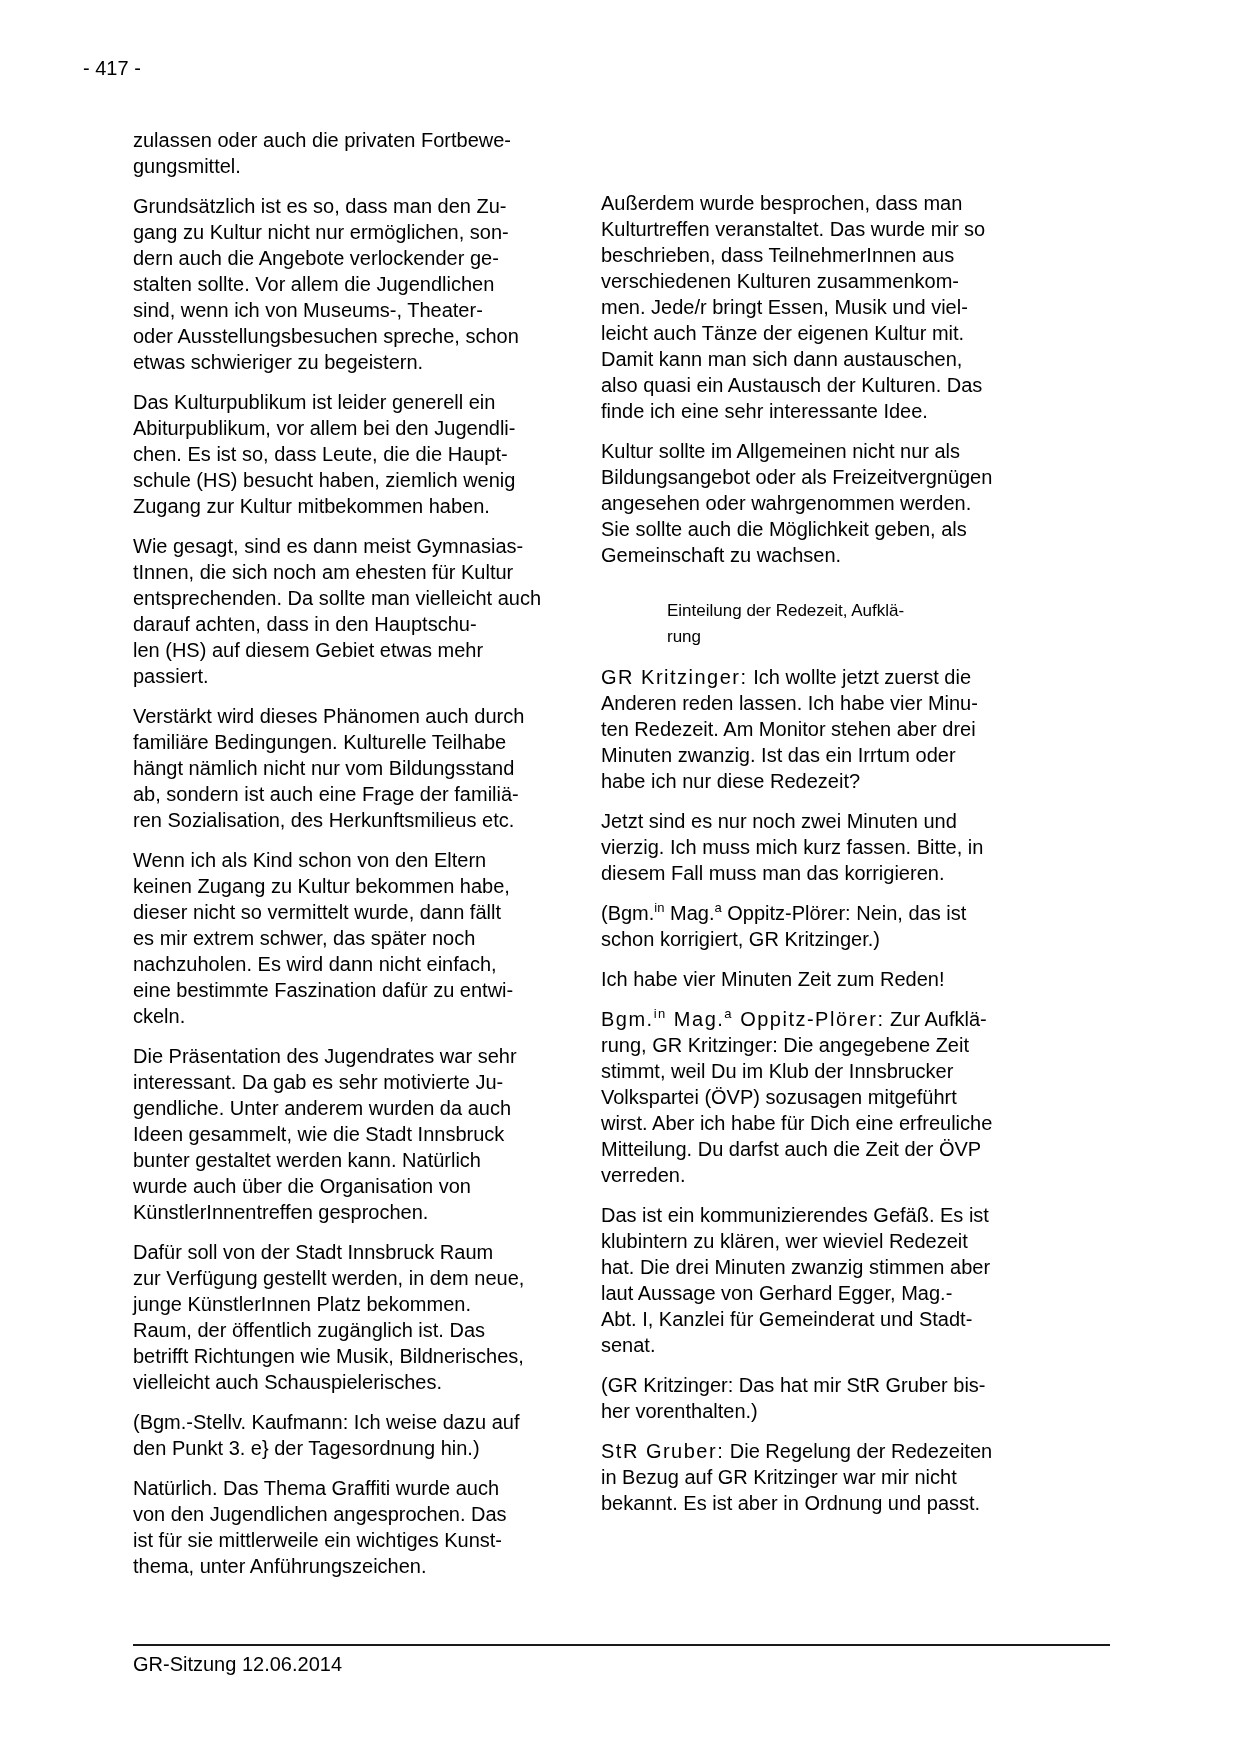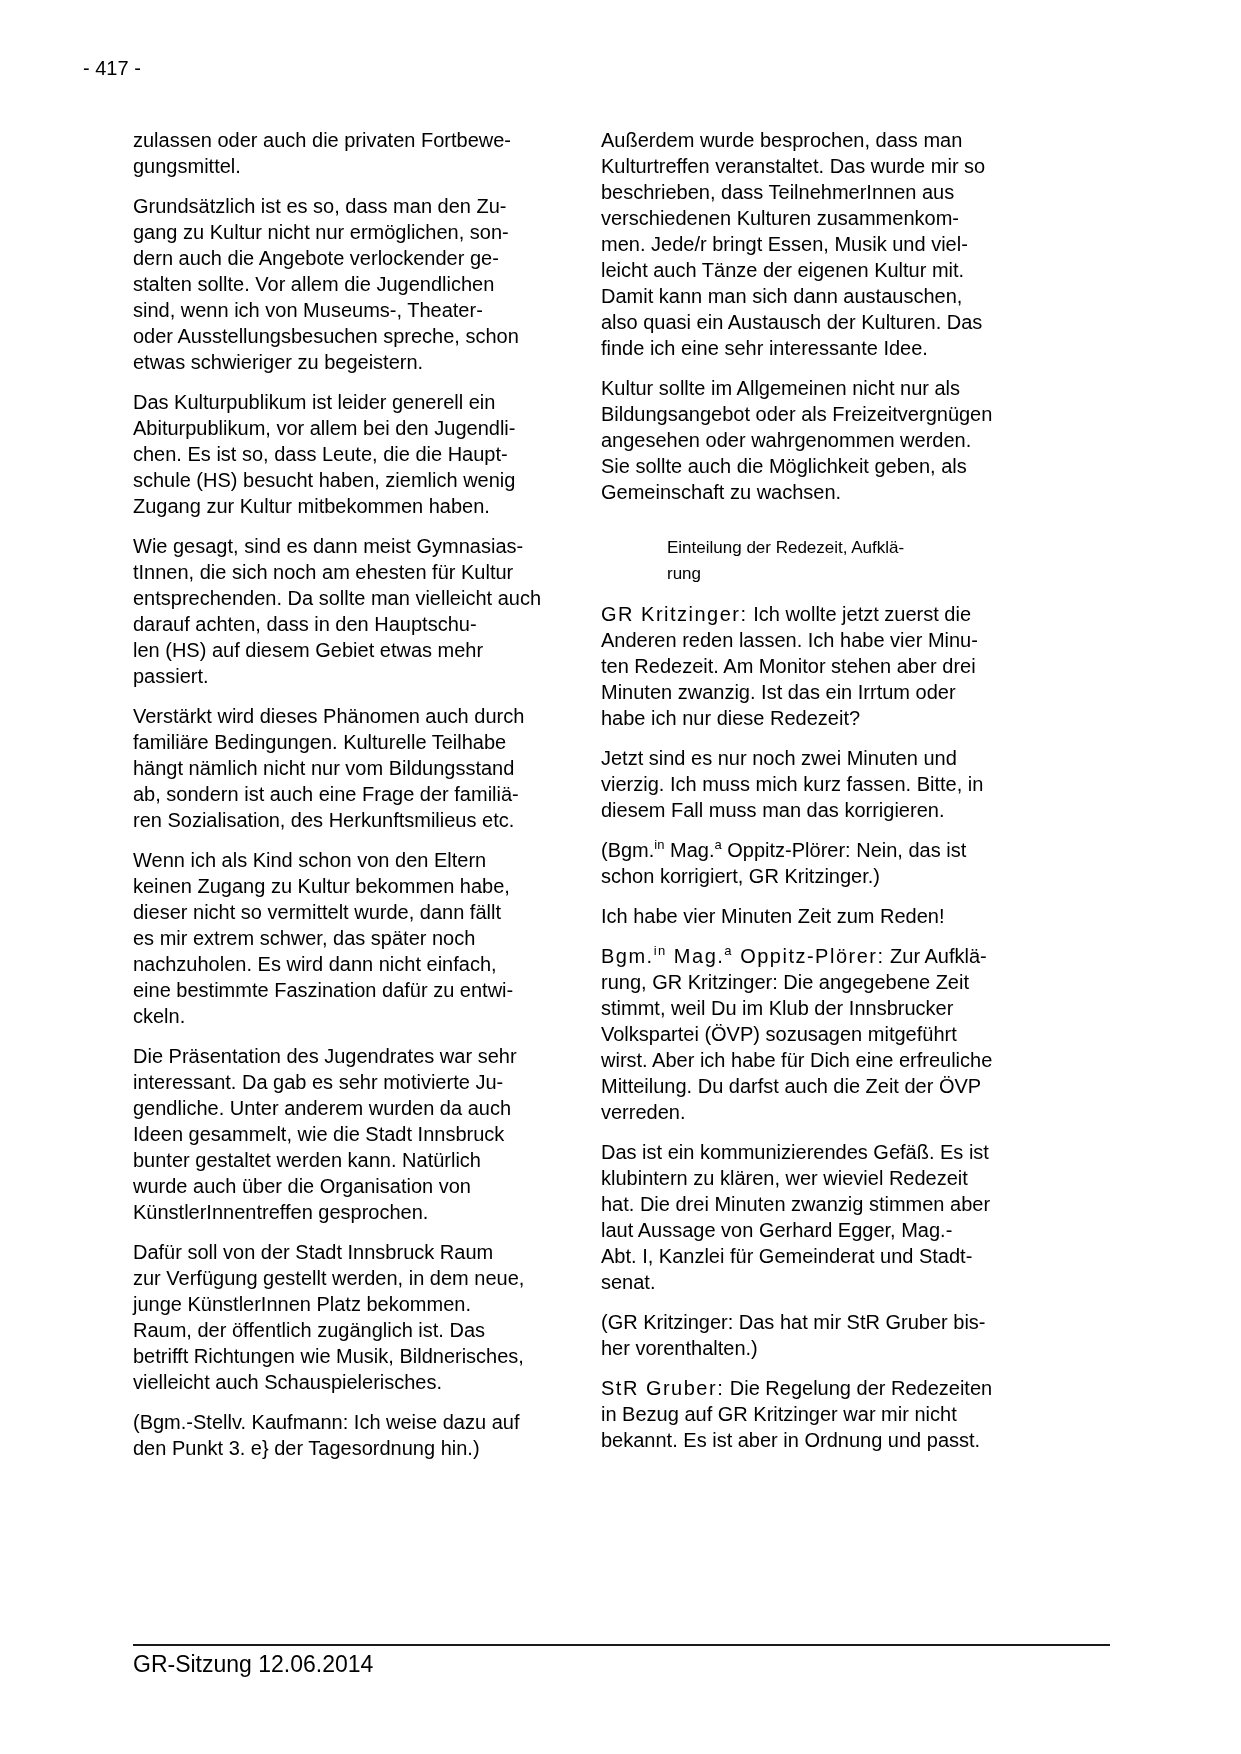--- a/index.html
+++ b/index.html
@@ -24,21 +24,21 @@
   .page-number {
     text-align: left;
     font-size: 20px;
     line-height: 22px;
     margin-bottom: 48px;
     transform: translateX(-50px);
   }
   .columns {
     display: flex;
     gap: 55px;
-    align-items: flex-start;
+    align-items: center;
   }
   .column {
     width: 413px;
     flex: 0 0 413px;
   }
   .para {
     font-size: 20px;
     line-height: 26px;
     margin: 0 0 14px 0;
     white-space: nowrap;
@@ -62,21 +62,21 @@
     position: absolute;
     left: 133px;
     top: 1644px;
     width: 977px;
   }
   .footer-rule {
     border-top: 2px solid #1a1a1a;
     height: 0;
   }
   .footer-text {
-    font-size: 23px;
+    font-size: 20px;
     line-height: 24px;
     padding-top: 6px;
   }
 </style>
 </head>
 <body>
 
 <div class="page">
   <div class="page-number">- 417 -</div>
 
@@ -84,20 +84,21 @@
     <div class="column" id="col-left">
         <p class="para"><span>zulassen oder auch die privaten Fortbewe-</span><br><span>gungsmittel.</span></p>
         <p class="para"><span>Grundsätzlich ist es so, dass man den Zu-</span><br><span>gang zu Kultur nicht nur ermöglichen, son-</span><br><span>dern auch die Angebote verlockender ge-</span><br><span>stalten sollte. Vor allem die Jugendlichen</span><br><span>sind, wenn ich von Museums-, Theater-</span><br><span>oder Ausstellungsbesuchen spreche, schon</span><br><span>etwas schwieriger zu begeistern.</span></p>
         <p class="para"><span>Das Kulturpublikum ist leider generell ein</span><br><span>Abiturpublikum, vor allem bei den Jugendli-</span><br><span>chen. Es ist so, dass Leute, die die Haupt-</span><br><span>schule (HS) besucht haben, ziemlich wenig</span><br><span>Zugang zur Kultur mitbekommen haben.</span></p>
         <p class="para"><span>Wie gesagt, sind es dann meist Gymnasias-</span><br><span>tInnen, die sich noch am ehesten für Kultur</span><br><span>entsprechenden. Da sollte man vielleicht auch</span><br><span>darauf achten, dass in den Hauptschu-</span><br><span>len (HS) auf diesem Gebiet etwas mehr</span><br><span>passiert.</span></p>
         <p class="para"><span>Verstärkt wird dieses Phänomen auch durch</span><br><span>familiäre Bedingungen. Kulturelle Teilhabe</span><br><span>hängt nämlich nicht nur vom Bildungsstand</span><br><span>ab, sondern ist auch eine Frage der familiä-</span><br><span>ren Sozialisation, des Herkunftsmilieus etc.</span></p>
         <p class="para"><span>Wenn ich als Kind schon von den Eltern</span><br><span>keinen Zugang zu Kultur bekommen habe,</span><br><span>dieser nicht so vermittelt wurde, dann fällt</span><br><span>es mir extrem schwer, das später noch</span><br><span>nachzuholen. Es wird dann nicht einfach,</span><br><span>eine bestimmte Faszination dafür zu entwi-</span><br><span>ckeln.</span></p>
         <p class="para"><span>Die Präsentation des Jugendrates war sehr</span><br><span>interessant. Da gab es sehr motivierte Ju-</span><br><span>gendliche. Unter anderem wurden da auch</span><br><span>Ideen gesammelt, wie die Stadt Innsbruck</span><br><span>bunter gestaltet werden kann. Natürlich</span><br><span>wurde auch über die Organisation von</span><br><span>KünstlerInnentreffen gesprochen.</span></p>
         <p class="para"><span>Dafür soll von der Stadt Innsbruck Raum</span><br><span>zur Verfügung gestellt werden, in dem neue,</span><br><span>junge KünstlerInnen Platz bekommen.</span><br><span>Raum, der öffentlich zugänglich ist. Das</span><br><span>betrifft Richtungen wie Musik, Bildnerisches,</span><br><span>vielleicht auch Schauspielerisches.</span></p>
         <p class="para"><span>(Bgm.-Stellv. Kaufmann: Ich weise dazu auf</span><br><span>den Punkt 3. e} der Tagesordnung hin.)</span></p>
+        <p class="para"><span>Natürlich. Das Thema Graffiti wurde auch</span><br><span>von den Jugendlichen angesprochen. Das</span><br><span>ist für sie mittlerweile ein wichtiges Kunst-</span><br><span>thema, unter Anführungszeichen.</span></p>
       </div>
     <div class="column" id="col-right">
         <p class="para"><span>Außerdem wurde besprochen, dass man</span><br><span>Kulturtreffen veranstaltet. Das wurde mir so</span><br><span>beschrieben, dass TeilnehmerInnen aus</span><br><span>verschiedenen Kulturen zusammenkom-</span><br><span>men. Jede/r bringt Essen, Musik und viel-</span><br><span>leicht auch Tänze der eigenen Kultur mit.</span><br><span>Damit kann man sich dann austauschen,</span><br><span>also quasi ein Austausch der Kulturen. Das</span><br><span>finde ich eine sehr interessante Idee.</span></p>
         <p class="para"><span>Kultur sollte im Allgemeinen nicht nur als</span><br><span>Bildungsangebot oder als Freizeitvergnügen</span><br><span>angesehen oder wahrgenommen werden.</span><br><span>Sie sollte auch die Möglichkeit geben, als</span><br><span>Gemeinschaft zu wachsen.</span></p>
         <p class="heading"><span>Einteilung der Redezeit, Aufklä-</span><br><span>rung</span></p>
         <p class="para"><span class="speaker">GR Kritzinger:</span><span> Ich wollte jetzt zuerst die</span><br><span>Anderen reden lassen. Ich habe vier Minu-</span><br><span>ten Redezeit. Am Monitor stehen aber drei</span><br><span>Minuten zwanzig. Ist das ein Irrtum oder</span><br><span>habe ich nur diese Redezeit?</span></p>
         <p class="para"><span>Jetzt sind es nur noch zwei Minuten und</span><br><span>vierzig. Ich muss mich kurz fassen. Bitte, in</span><br><span>diesem Fall muss man das korrigieren.</span></p>
         <p class="para"><span>(Bgm.</span><sup>in</sup><span> Mag.</span><sup>a</sup><span> Oppitz-Plörer: Nein, das ist</span><br><span>schon korrigiert, GR Kritzinger.)</span></p>
         <p class="para"><span>Ich habe vier Minuten Zeit zum Reden!</span></p>
         <p class="para"><span class="speaker">Bgm.</span><sup class="speaker">in</sup><span class="speaker"> Mag.</span><sup class="speaker">a</sup><span class="speaker"> Oppitz-Plörer:</span><span> Zur Aufklä-</span><br><span>rung, GR Kritzinger: Die angegebene Zeit</span><br><span>stimmt, weil Du im Klub der Innsbrucker</span><br><span>Volkspartei (ÖVP) sozusagen mitgeführt</span><br><span>wirst. Aber ich habe für Dich eine erfreuliche</span><br><span>Mitteilung. Du darfst auch die Zeit der ÖVP</span><br><span>verreden.</span></p>

